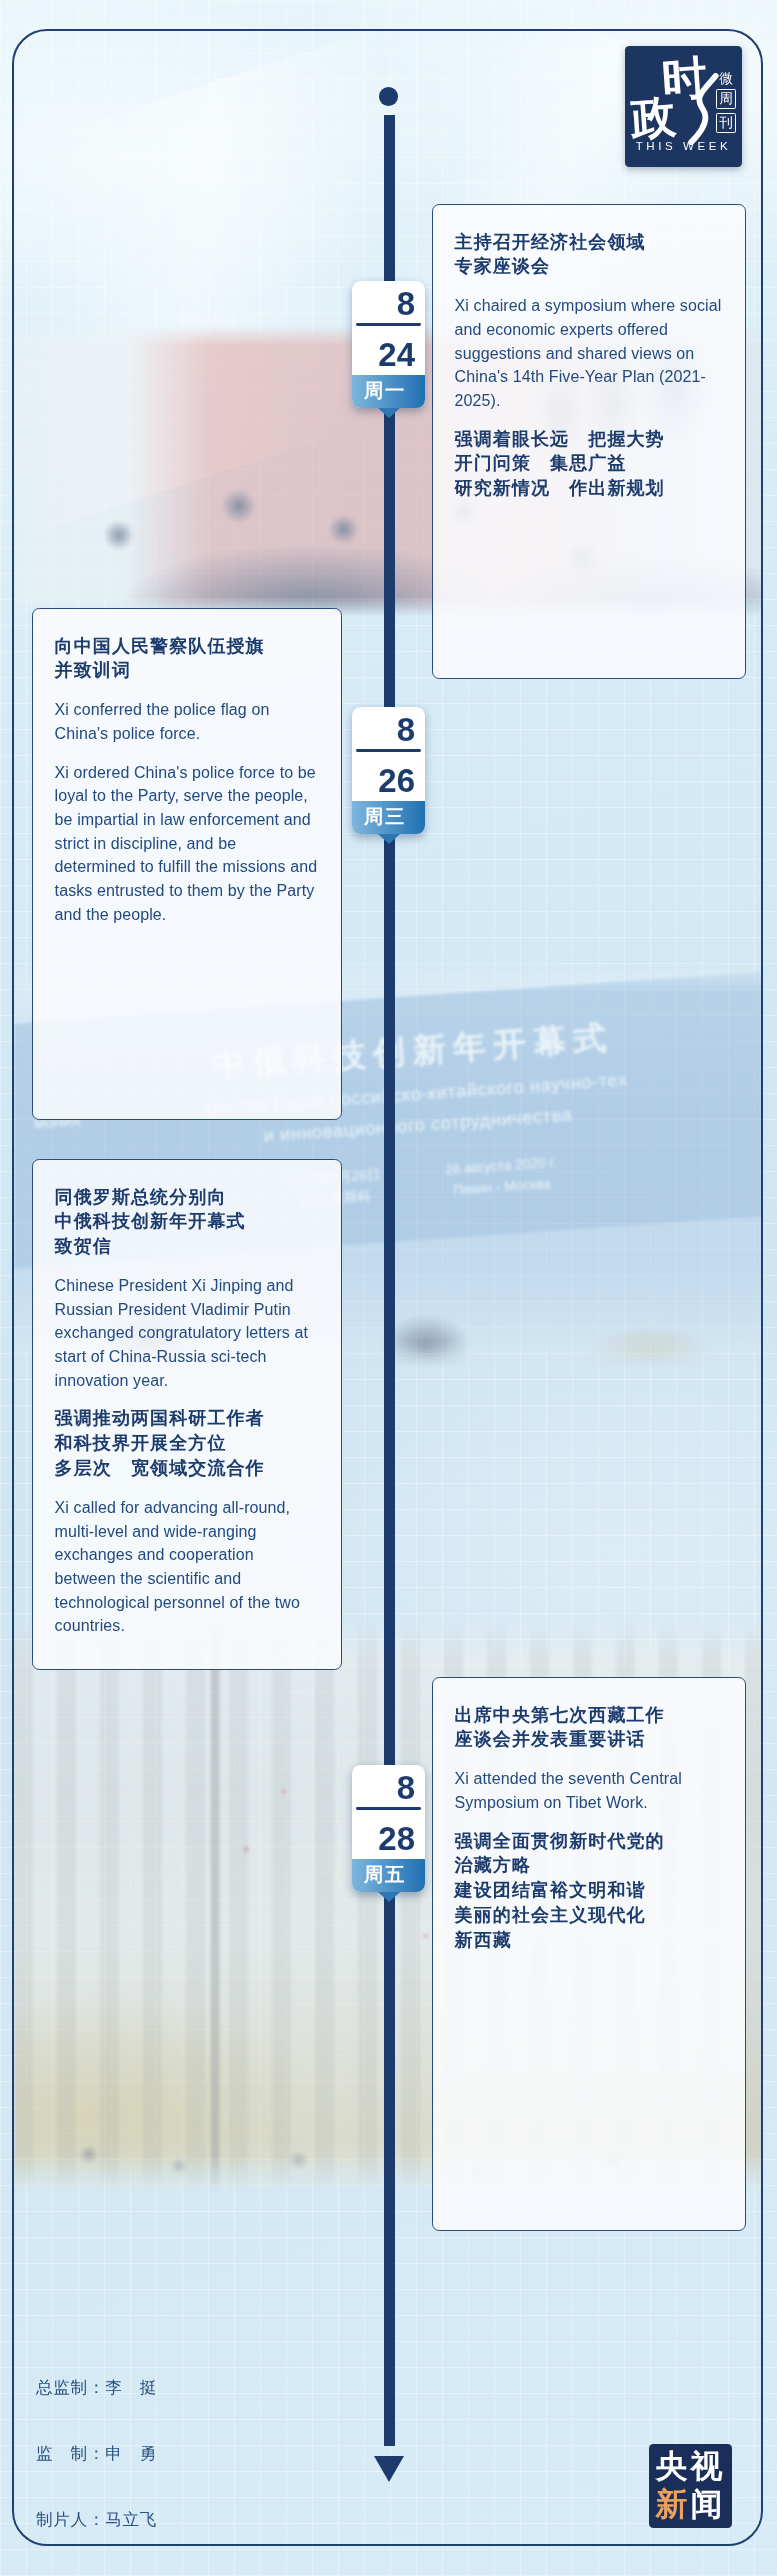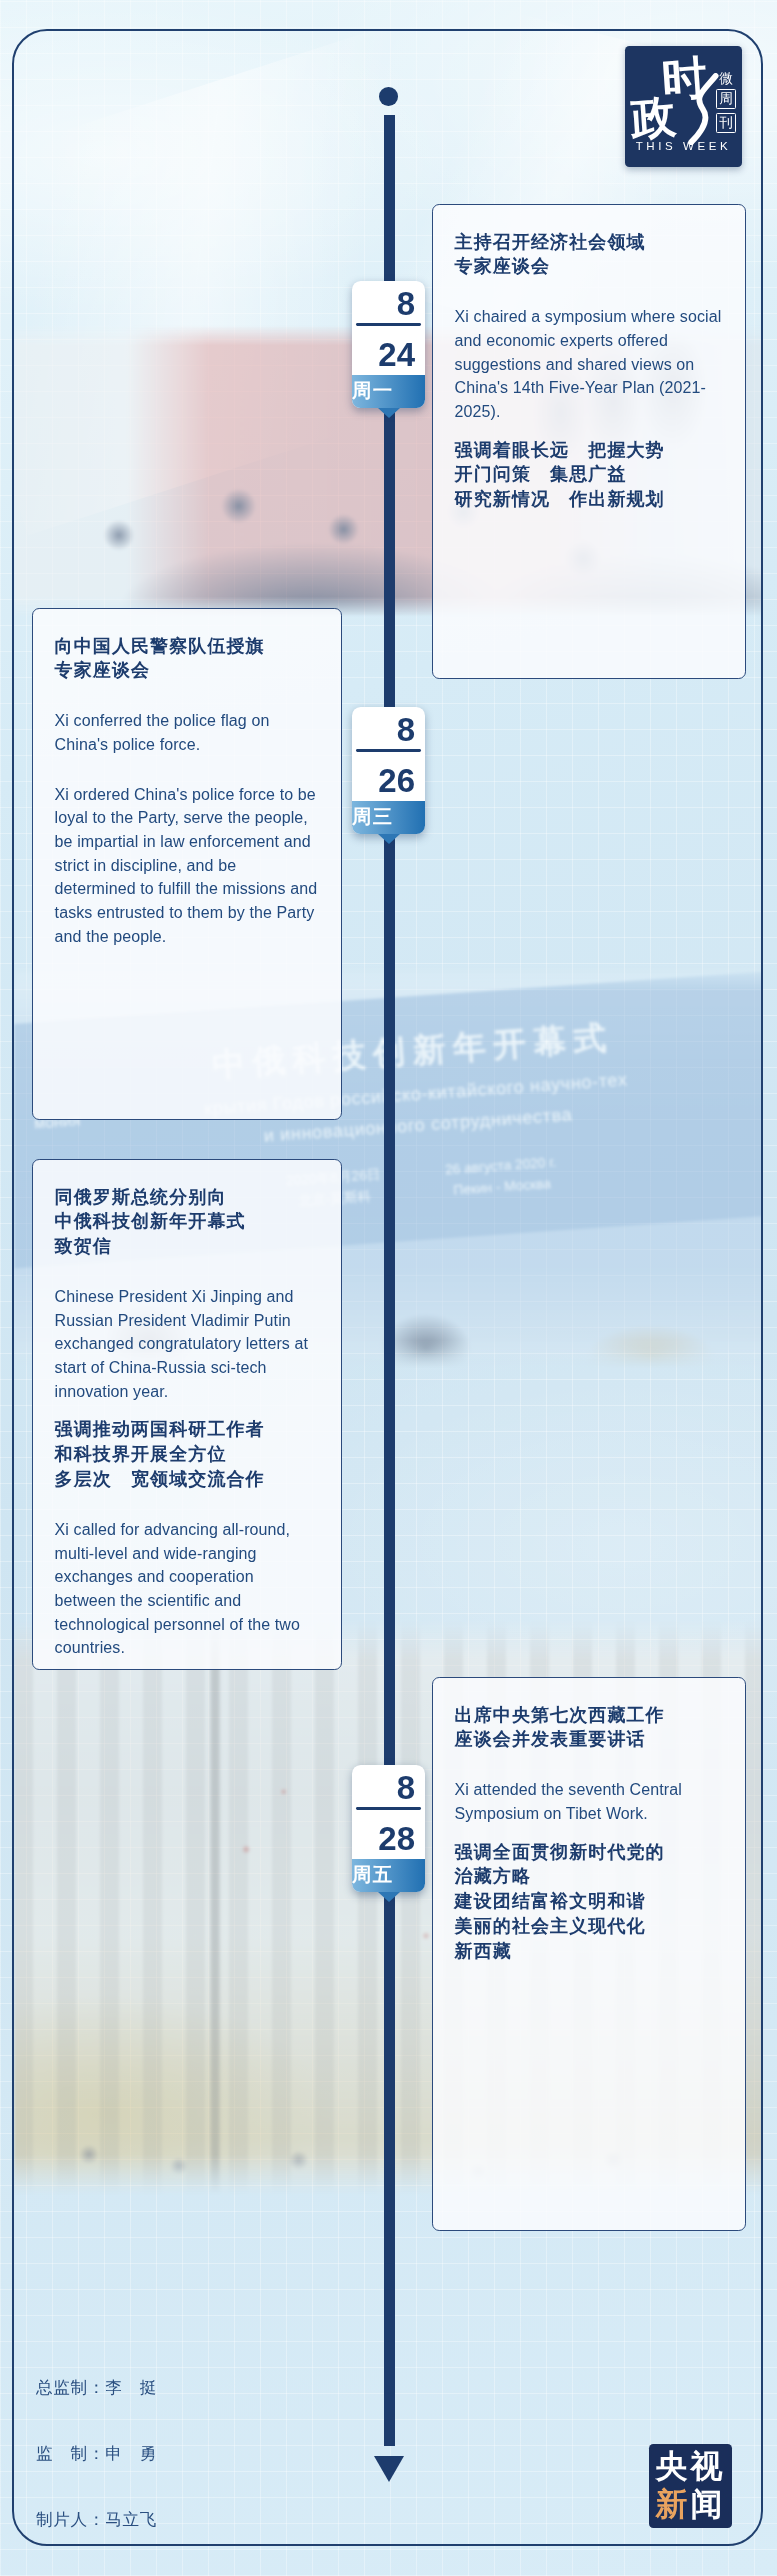--- a/index.html
+++ b/index.html
@@ -85,32 +85,32 @@
   .node{position:absolute;left:379px;width:20px;height:20px;border-radius:50%;
     background:#2196e0;border:2.2px solid #12457f;box-sizing:border-box;z-index:3;}
 
   .marker{position:absolute;left:352px;width:73px;z-index:4;}
   .date-card{background:#fff;border-radius:8.6px;overflow:hidden;box-shadow:0 3.6px 8.6px rgba(25,55,95,.35);}
   .m-num{font-size:33px;font-weight:bold;color:#1d3c6d;text-align:right;line-height:1.02;padding:5.8px 10px 0 0;
     font-family:"Liberation Sans",sans-serif;}
   .m-day{padding-top:12px;padding-bottom:2.9px;}
   .m-rule{height:2.9px;background:#1d3c6d;margin:2.9px 3.6px 0 3.6px;border-radius:1.4px;}
   .m-week{background:linear-gradient(90deg,#7db6de,#2170b2);color:#fff;font-size:19.4px;font-weight:bold;
-    text-align:left;padding:2.2px 7.2px 4.3px 0;letter-spacing:1.4px;}
+    text-align:center;padding:2.2px 7.2px 4.3px 0;letter-spacing:1.4px;}
   .m-tri{width:0;height:0;margin:0 auto;border-left:11.5px solid transparent;border-right:11.5px solid transparent;
     border-top:10.8px solid #2d77b5;}
 
   
   .card{position:absolute;z-index:3;box-sizing:border-box;
     background:rgba(250,252,254,.86);border:1.4px solid #2b4a7c;border-radius:7.2px;
     padding:24.5px 21.6px;overflow:hidden;}
   .cn-title{font-family:"Liberation Serif","DejaVu Serif",serif;font-weight:700;color:#1d3c6d;
     font-size:18px;line-height:1.38;letter-spacing:1.1px;white-space:pre-line;}
   .cn-highlight{margin-top:14px;}
-  .en{margin-top:26px;font-size:16px;line-height:1.48;color:#224a7e;letter-spacing:0.1px;}
+  .en{margin-top:15px;font-size:16px;line-height:1.48;color:#224a7e;letter-spacing:0.1px;}
 
   
   .logo{position:absolute;left:625px;top:46px;width:117px;height:121px;background:#1d3561;border-radius:4.3px;z-index:5;
     box-shadow:0 2.9px 7.2px rgba(20,45,85,.3);}
   .logo-shi{position:absolute;left:37px;top:2.9px;font-family:"Liberation Serif","DejaVu Serif",serif;
     font-weight:bold;font-size:45px;color:#fff;transform:rotate(-4deg);}
   .logo-zheng{position:absolute;left:5.8px;top:42px;font-family:"Liberation Serif","DejaVu Serif",serif;
     font-weight:bold;font-size:45px;color:#fff;transform:rotate(-4deg);}
   .logo-swoosh{position:absolute;left:59px;top:27px;}
   .logo-vert{position:absolute;right:5.8px;top:26px;display:flex;flex-direction:column;gap:3.6px;align-items:center;}
@@ -215,21 +215,21 @@
 专家座谈会</div>
   <div class="en">Xi chaired a symposium where social and economic experts offered suggestions and shared views on China's 14th Five-Year Plan (2021-2025).</div>
   <div class="cn-title cn-highlight">强调着眼长远　把握大势
 开门问策　集思广益
 研究新情况　作出新规划</div>
 
 </div>
 
 <div class="card" style="left:32px;top:608px;width:310px;height:512px">
   <div class="cn-title">向中国人民警察队伍授旗
-专家座谈会</div>
+并致训词</div>
   <div class="en">Xi conferred the police flag on China's police force.</div>
   <div class="en">Xi ordered China's police force to be loyal to the Party, serve the people, be impartial in law enforcement and strict in discipline, and be determined to fulfill the missions and tasks entrusted to them by the Party and the people.</div>
 </div>
 
 <div class="card" style="left:32px;top:1159px;width:310px;height:511px">
   <div class="cn-title">同俄罗斯总统分别向
 中俄科技创新年开幕式
 致贺信</div>
   <div class="en">Chinese President Xi Jinping and Russian President Vladimir Putin exchanged congratulatory letters at start of China-Russia sci-tech innovation year.</div>
   <div class="cn-title cn-highlight">强调推动两国科研工作者

